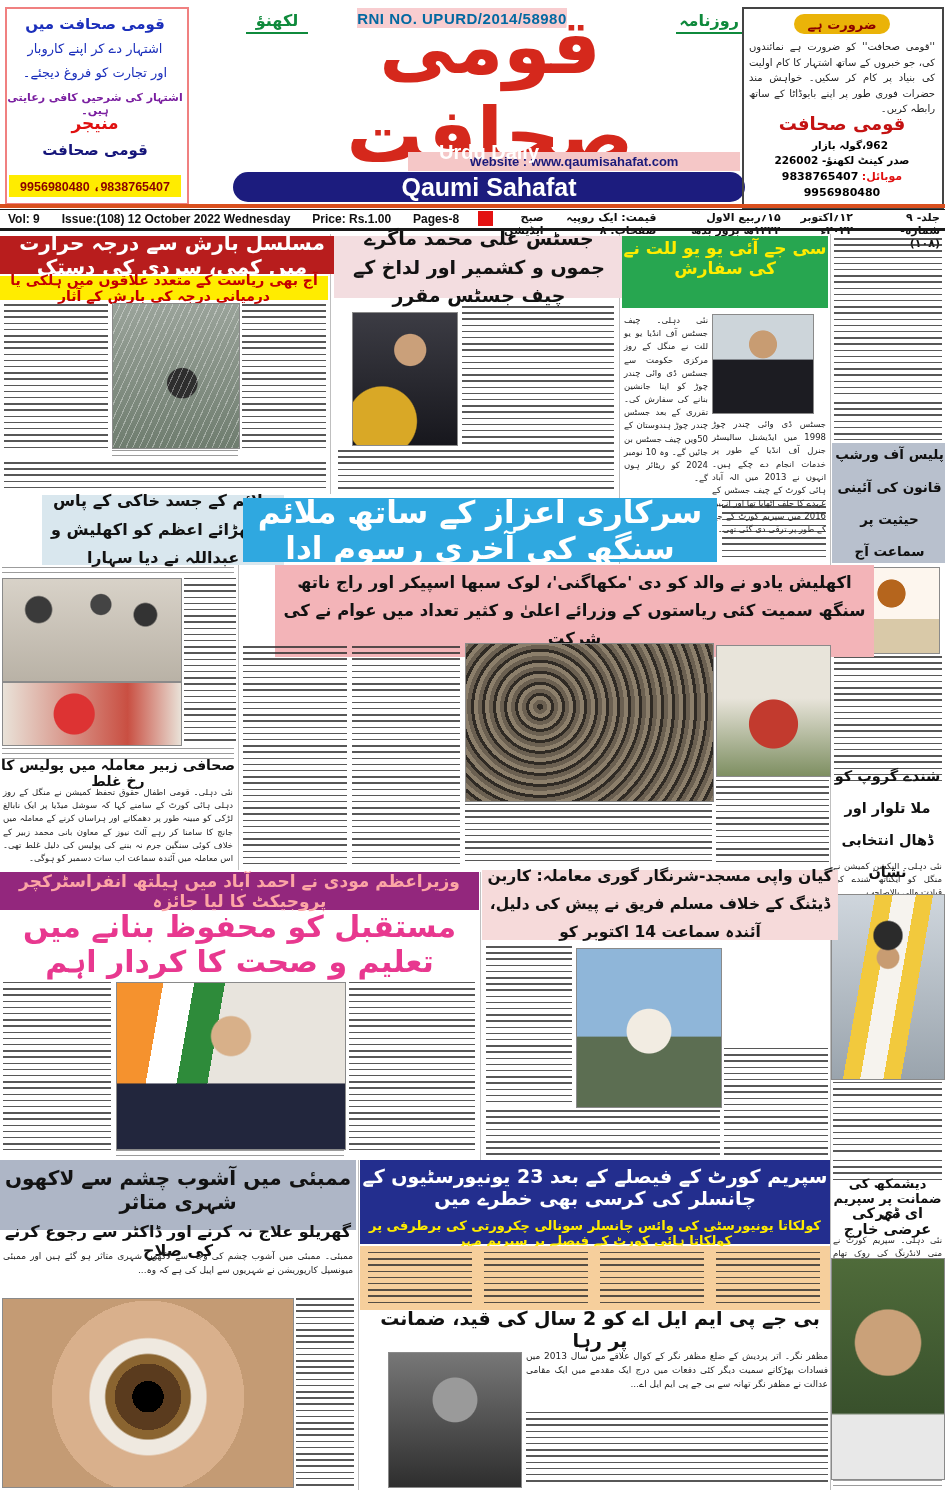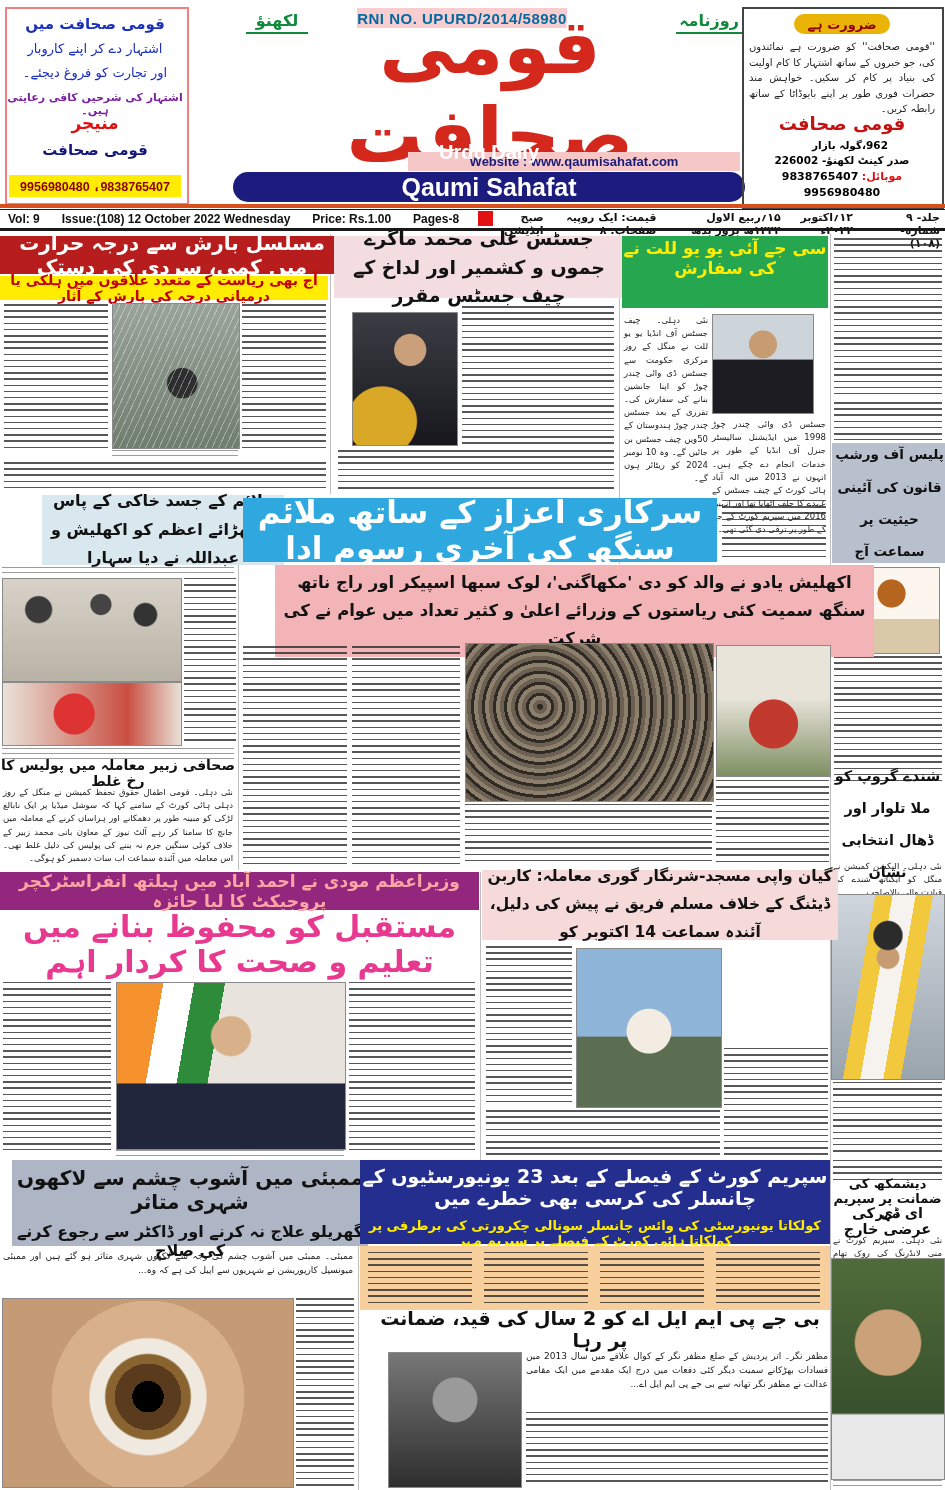--- a/index.html
+++ b/index.html
@@ -212,21 +212,21 @@
   <div class="abs photo ph-modi" style="left:116px;top:982px;width:228px;height:166px;"></div>
   <div class="abs greek" style="left:349px;top:982px;width:126px;height:168px;"></div>
   <div class="abs greek-lt" style="left:116px;top:1150px;width:228px;height:8px;"></div>
 
   <div class="abs h-gyan ctr u" style="left:482px;top:870px;width:348px;height:70px;font-size:15.5px;font-weight:bold;line-height:1.8;padding:0 4px;">گیان واپی مسجد-شرنگار گوری معاملہ: کاربن ڈیٹنگ کے خلاف مسلم فریق نے پیش کی دلیل، آئندہ سماعت 14 اکتوبر کو</div>
   <div class="abs greek" style="left:486px;top:946px;width:86px;height:160px;"></div>
   <div class="abs photo ph-gyanvapi" style="left:576px;top:948px;width:144px;height:158px;"></div>
   <div class="abs greek" style="left:724px;top:1048px;width:104px;height:108px;"></div>
   <div class="abs greek" style="left:486px;top:1110px;width:234px;height:46px;"></div>
 
-  <div class="abs h-gray" style="left:12px;top:1160px;width:356px;height:86px;">
+  <div class="abs h-gray" style="left:0;top:1160px;width:356px;height:70px;">
     <div class="u" style="font-size:20px;font-weight:bold;text-align:center;padding-top:6px;">ممبئی میں آشوب چشم سے لاکھوں شہری متاثر</div>
     <div class="u" style="font-size:16px;font-weight:bold;text-align:center;padding-top:8px;">گھریلو علاج نہ کرنے اور ڈاکٹر سے رجوع کرنے کی صلاح</div>
   </div>
   <div class="abs u lead" style="left:3px;top:1250px;width:350px;height:44px;font-size:9px;">ممبئی۔ ممبئی میں آشوب چشم کی وجہ سے لاکھوں شہری متاثر ہو گئے ہیں اور ممبئی میونسپل کارپوریشن نے شہریوں سے اپیل کی ہے کہ وہ...</div>
   <div class="abs photo ph-eye" style="left:2px;top:1298px;width:290px;height:188px;"></div>
   <div class="abs greek" style="left:296px;top:1298px;width:58px;height:188px;"></div>
 
   <div class="abs h-navy" style="left:360px;top:1160px;width:470px;height:84px;">
     <div class="u" style="color:#fff;font-size:19px;font-weight:bold;text-align:center;padding-top:5px;">سپریم کورٹ کے فیصلے کے بعد 23 یونیورسٹیوں کے چانسلر کی کرسی بھی خطرے میں</div>
     <div class="u" style="color:#ffec00;font-size:13px;font-weight:bold;text-align:center;padding-top:9px;">کولکاتا یونیورسٹی کی وائس چانسلر سونالی چکرورتی کی برطرفی پر کولکاتا ہائی کورٹ کے فیصلے پر سپریم مہر</div>

